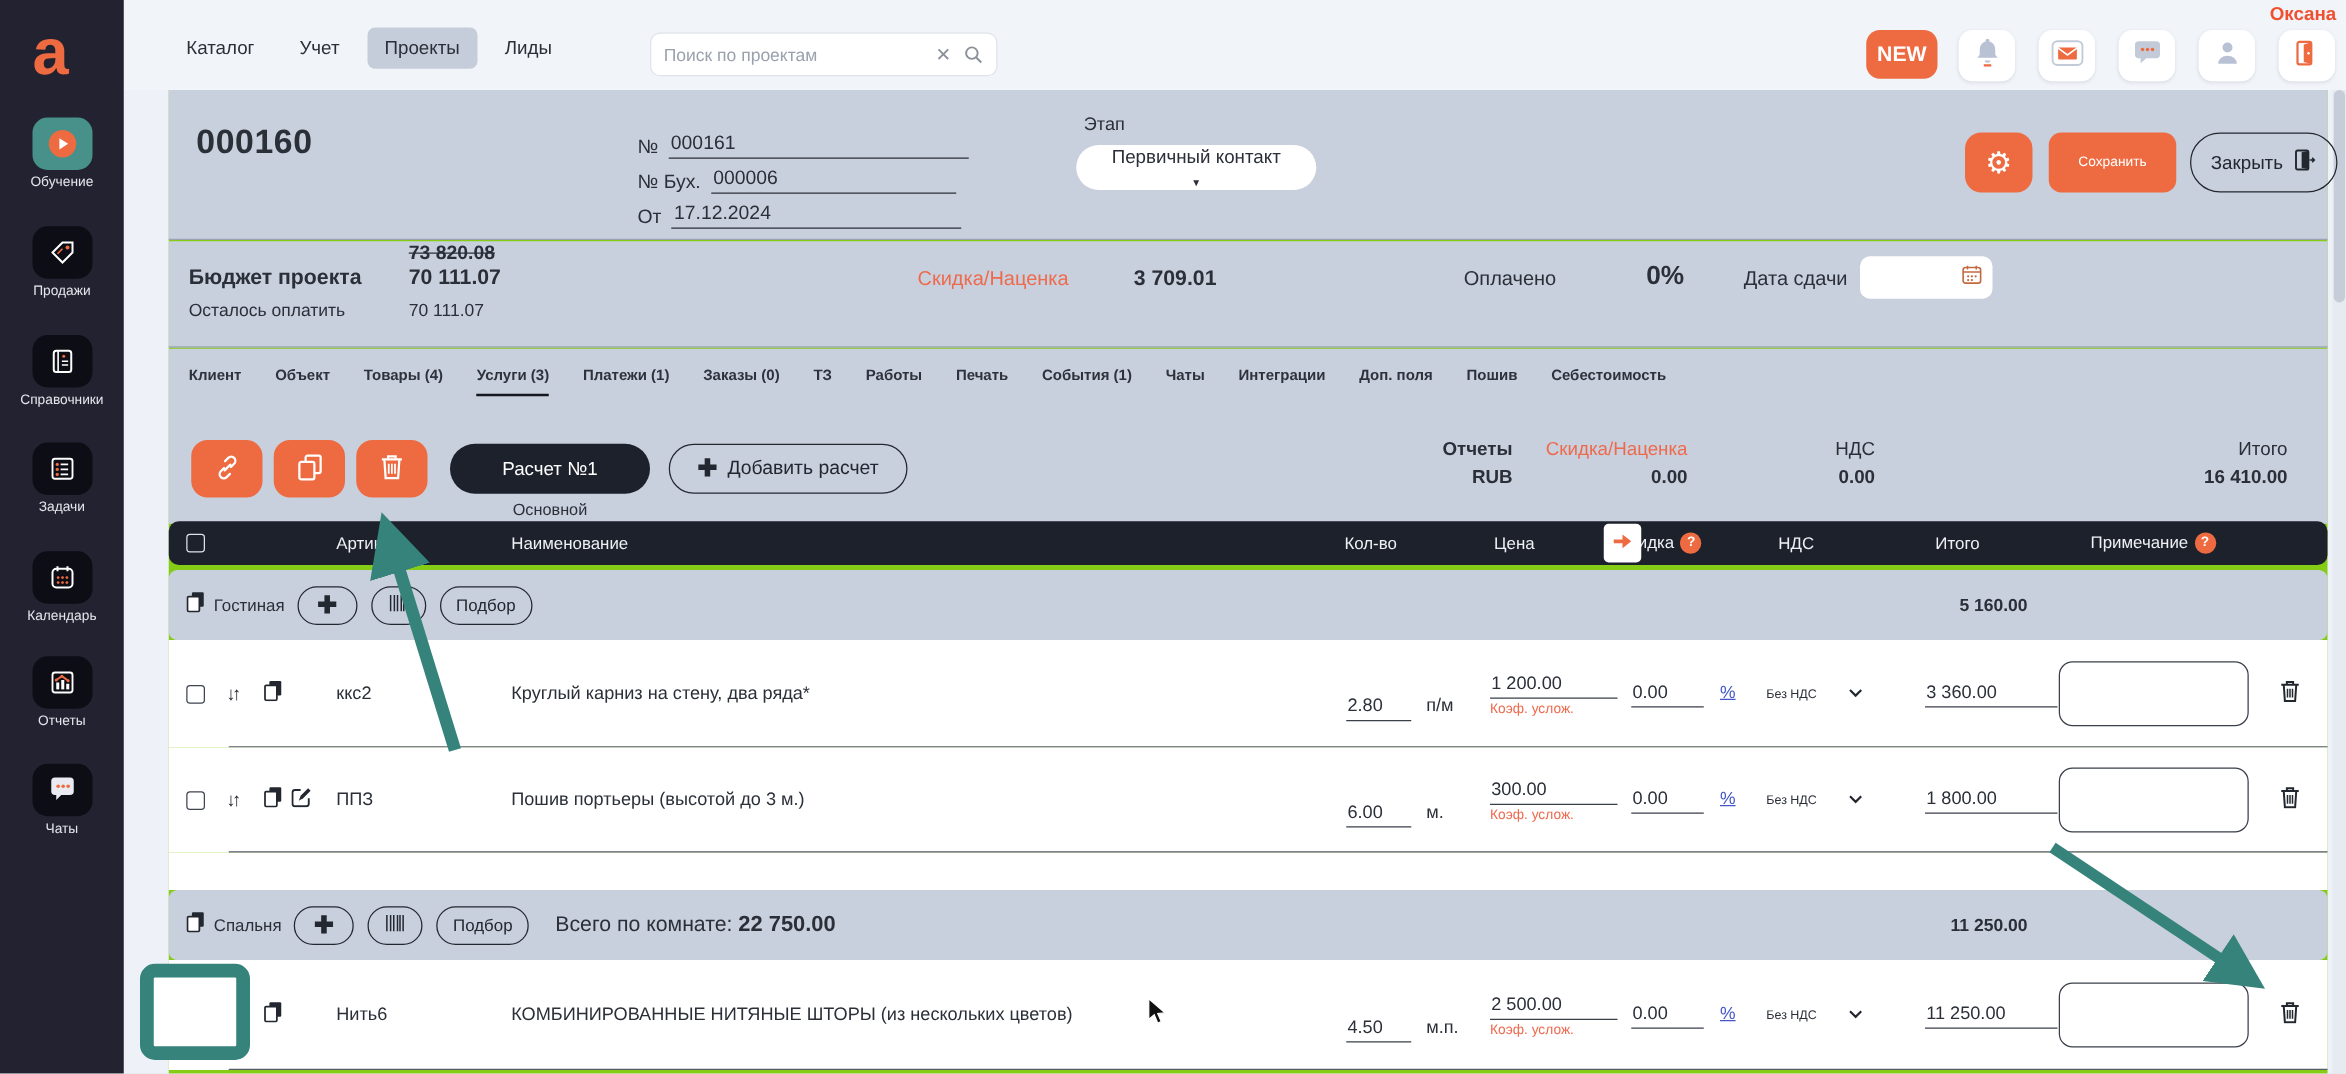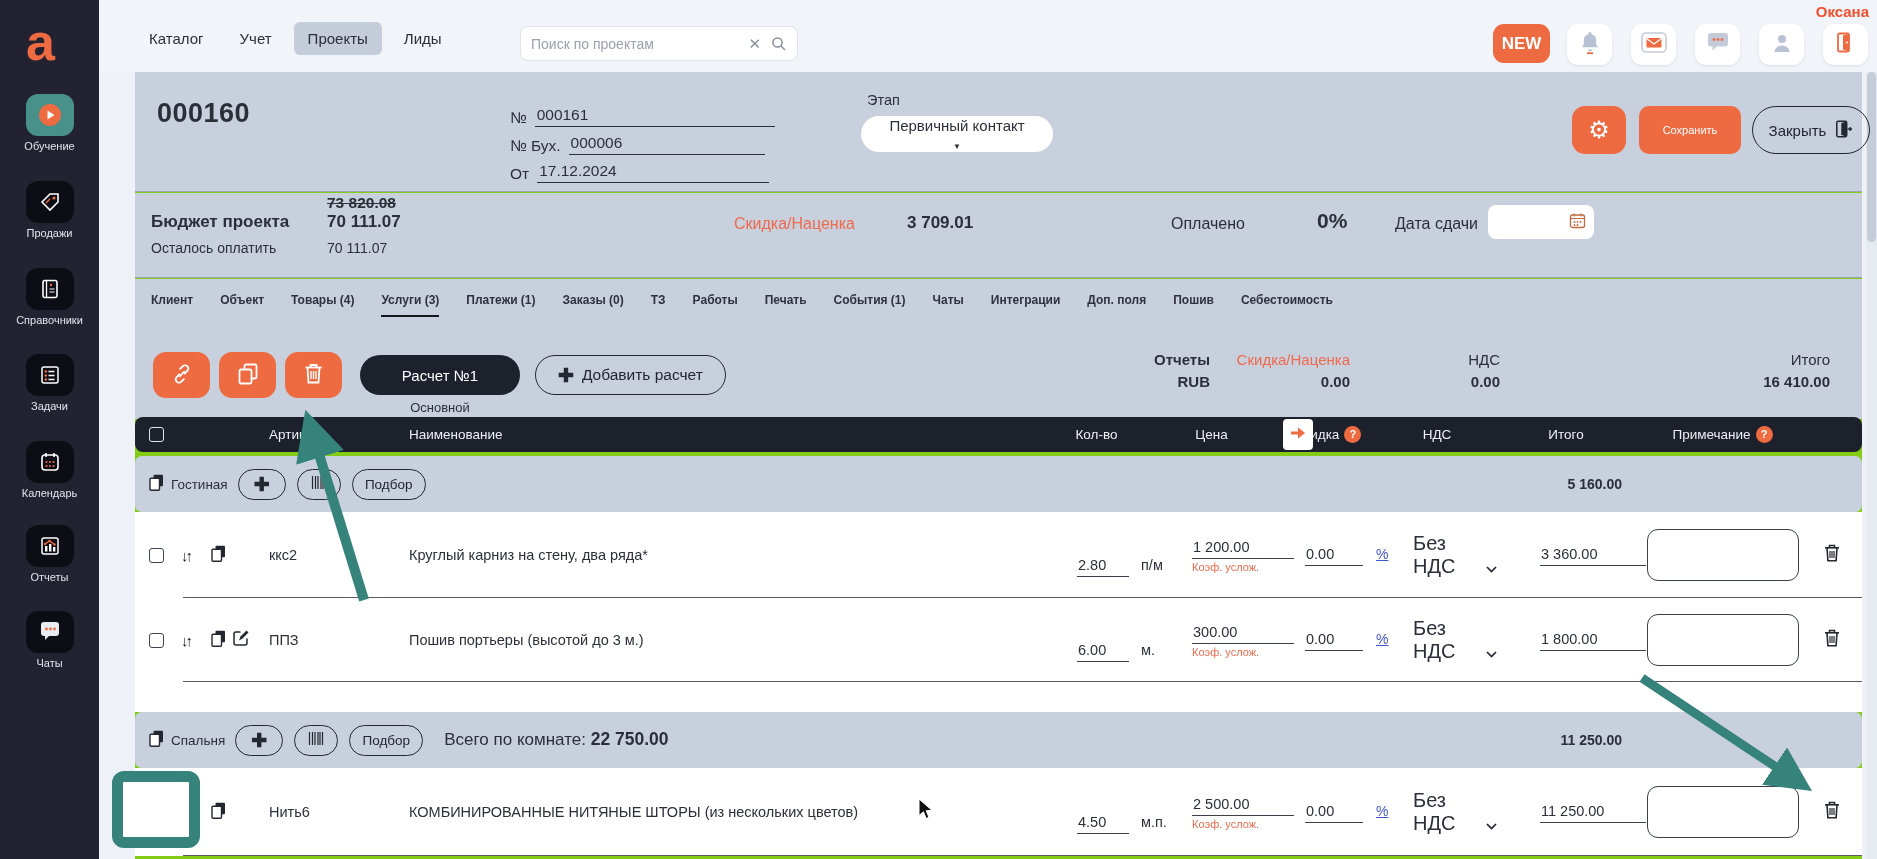--- a/index.html
+++ b/index.html
@@ -107,21 +107,21 @@
   .spacer { height:30px; background:#fff; }
   .cb { width:15px; height:15px; border:1.6px solid #3e4450; border-radius:3px; background:#fff; margin-left:4px; position:relative; }
   .cb.on svg { position:absolute; left:1px; top:-3px; }
   .sort { font-size:15px; font-weight:700; letter-spacing:-3px; color:#23272f; cursor:pointer; }
   .cell-icons { display:flex; align-items:center; gap:7px; }
   .art { padding-left:22px; font-size:14.5px; }
   .nm { padding-left:52px; font-size:14.5px; }
   .c-qty { padding-left:28px; white-space:nowrap; }
   .c-price { padding-left:48px; }
   .c-disc { padding-left:26px; white-space:nowrap; }
-  .c-vat { padding-left:36px; display:flex; align-items:flex-end; gap:26px; font-size:20px; cursor:pointer; }
+  .c-vat { padding-left:36px; display:flex; align-items:flex-end; gap:26px; font-size:10px; cursor:pointer; }
   .c-total { padding-left:43px; }
   .uline { display:inline-block; border-bottom:1.5px solid #3a3f4a; padding:0 2px 3px 1px; font-size:14.5px; }
   .u-qty { width:52px;margin-top:24px; } .u-price { width:102px; } .u-disc { width:58px; } .u-total { width:106px; }
   .unit { font-size:14.5px; margin-left:12px; }
   .coef { font-size:11px; color:#ee6a4d; margin-top:2px; }
   .pct { color:#4356c7; text-decoration:underline; font-size:14px; margin-left:13px; cursor:pointer; }
   .notebox { width:152px; height:52px; border:1.6px solid #3a3f4a; border-radius:11px; background:#fff; margin:0 auto; cursor:text; }
   .rowtrash { margin:0 auto; cursor:pointer; display:block; }
 
   .scrollbar { position:absolute; right:0; top:72px; width:11px; height:787px; background:#e6eaf1; }

